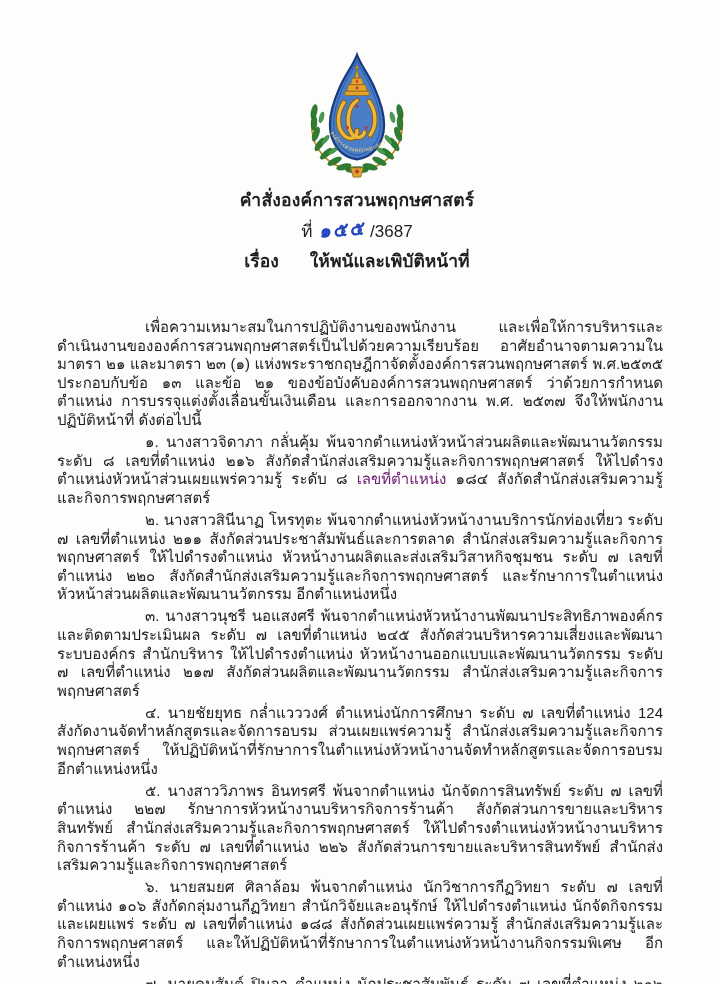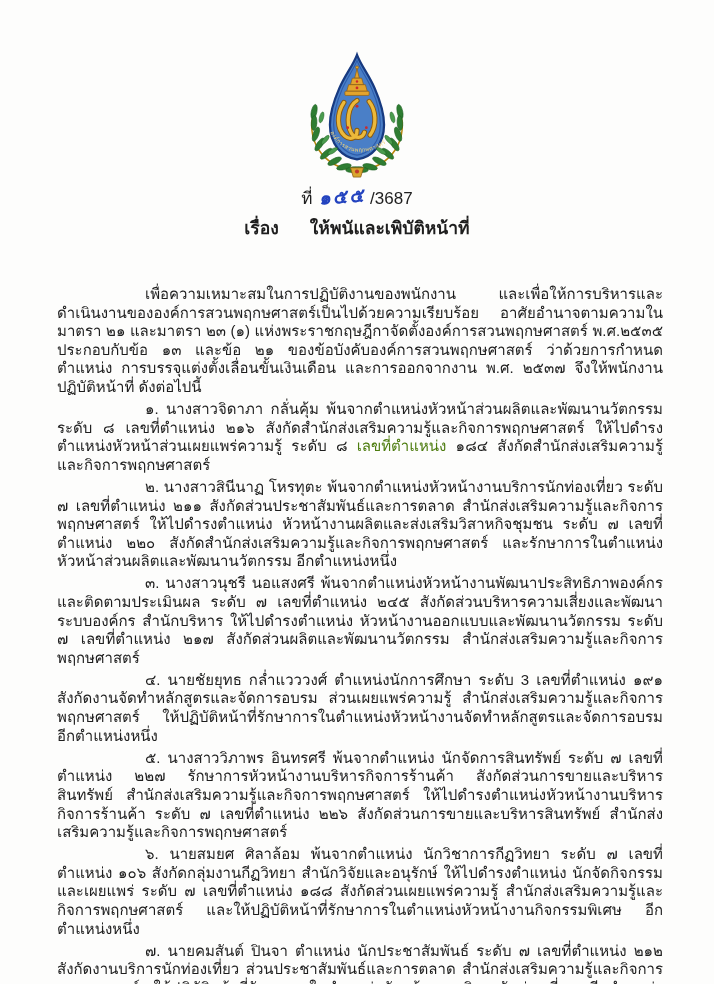--- a/index.html
+++ b/index.html
@@ -16,21 +16,21 @@
     transform:rotate(-4deg) skewX(-8deg);font-size:19px;letter-spacing:2px;
     margin:0 3px;position:relative;top:-1px;
   }
   .subject-line{font-size:17.5px;font-weight:bold;margin-top:2px;}
   .subject-label{margin-right:31px;}
   .body{
     margin:43px 51px 0 57px;font-size:15px;line-height:18.6px;
     text-align:justify;
   }
   .para{margin:0 0 3.5px 0;text-indent:88px;}
-  .blue-ink{color:#4d7c0f;}
+  .blue-ink{color:#701a75;}
 </style>
 </head>
 <body>
 
 <div class="page">
 
   <div class="header">
 
     <svg class="seal" width="112" height="131" viewBox="0 0 120 140" aria-hidden="true">
 
@@ -97,20 +97,21 @@
           <ellipse rx="6" ry="2.2" transform="translate(34,108) rotate(-32)"></ellipse>
           <ellipse rx="6" ry="2.2" transform="translate(98,72) rotate(75)"></ellipse>
           <ellipse rx="6" ry="2.2" transform="translate(94,96) rotate(50)"></ellipse>
           <ellipse rx="6" ry="2.2" transform="translate(86,108) rotate(32)"></ellipse>
         </g>
         <polygon points="53,126 67,126 64,136 56,136" fill="#d9a62e" stroke="#8a5a10" stroke-width="0.8"></polygon>
         <circle cx="60" cy="130" r="2.2" fill="#c0392b"></circle>
       </g>
     </svg>
 
+    <div class="title-line">คำสั่งองค์การสวนพฤกษศาสตร์</div>
 
     <div class="num-line">
       <span>ที่</span>
       <span class="hand">๑๕๕</span><span>/3687</span>
     </div>
 
     <div class="subject-line">
       <span class="subject-label">เรื่อง</span><span>ให้พนัและเพิบัติหน้าที่</span>
     </div>
   </div>
@@ -127,21 +128,21 @@
 
     <p class="para">
       <span>๒. นางสาวสินีนาฏ  โหรทุตะ  พ้นจากตำแหน่งหัวหน้างานบริการนักท่องเที่ยว ระดับ ๗ เลขที่ตำแหน่ง ๒๑๑  สังกัดส่วนประชาสัมพันธ์และการตลาด สำนักส่งเสริมความรู้และกิจการพฤกษศาสตร์ ให้ไปดำรงตำแหน่ง หัวหน้างานผลิตและส่งเสริมวิสาหกิจชุมชน ระดับ ๗ เลขที่ตำแหน่ง ๒๒๐ สังกัดสำนักส่งเสริมความรู้และกิจการพฤกษศาสตร์ และรักษาการในตำแหน่งหัวหน้าส่วนผลิตและพัฒนานวัตกรรม อีกตำแหน่งหนึ่ง</span><span class="blue-ink"></span><span></span>
     </p>
 
     <p class="para">
       <span>๓. นางสาวนุชรี  นอแสงศรี  พ้นจากตำแหน่งหัวหน้างานพัฒนาประสิทธิภาพองค์กรและติดตามประเมินผล ระดับ ๗  เลขที่ตำแหน่ง ๒๔๕  สังกัดส่วนบริหารความเสี่ยงและพัฒนาระบบองค์กร สำนักบริหาร ให้ไปดำรงตำแหน่ง หัวหน้างานออกแบบและพัฒนานวัตกรรม ระดับ ๗ เลขที่ตำแหน่ง ๒๑๗ สังกัดส่วนผลิตและพัฒนานวัตกรรม สำนักส่งเสริมความรู้และกิจการพฤกษศาสตร์</span><span class="blue-ink"></span><span></span>
     </p>
 
     <p class="para">
-      <span>๔. นายชัยยุทธ  กล่ำแวววงศ์  ตำแหน่งนักการศึกษา ระดับ 3 เลขที่ตำแหน่ง ๑๙๑ สังกัดงานจัดทำหลักสูตรและจัดการอบรม ส่วนเผยแพร่ความรู้  สำนักส่งเสริมความรู้และกิจการพฤกษศาสตร์ ให้ปฏิบัติหน้าที่รักษาการในตำแหน่งหัวหน้างานจัดทำหลักสูตรและจัดการอบรม อีกตำแหน่งหนึ่ง</span><span class="blue-ink"></span><span></span>
+      <span>๔. นายชัยยุทธ  กล่ำแวววงศ์  ตำแหน่งนักการศึกษา ระดับ ๗ เลขที่ตำแหน่ง 124 สังกัดงานจัดทำหลักสูตรและจัดการอบรม ส่วนเผยแพร่ความรู้  สำนักส่งเสริมความรู้และกิจการพฤกษศาสตร์ ให้ปฏิบัติหน้าที่รักษาการในตำแหน่งหัวหน้างานจัดทำหลักสูตรและจัดการอบรม อีกตำแหน่งหนึ่ง</span><span class="blue-ink"></span><span></span>
     </p>
 
     <p class="para">
       <span>๕. นางสาววิภาพร  อินทรศรี  พ้นจากตำแหน่ง นักจัดการสินทรัพย์ ระดับ ๗ เลขที่ตำแหน่ง ๒๒๗  รักษาการหัวหน้างานบริหารกิจการร้านค้า สังกัดส่วนการขายและบริหารสินทรัพย์  สำนักส่งเสริมความรู้และกิจการพฤกษศาสตร์ ให้ไปดำรงตำแหน่งหัวหน้างานบริหารกิจการร้านค้า ระดับ ๗ เลขที่ตำแหน่ง ๒๒๖ สังกัดส่วนการขายและบริหารสินทรัพย์  สำนักส่งเสริมความรู้และกิจการพฤกษศาสตร์</span><span class="blue-ink"></span><span></span>
     </p>
 
     <p class="para">
       <span>๖. นายสมยศ  ศิลาล้อม  พ้นจากตำแหน่ง นักวิชาการกีฏวิทยา ระดับ ๗ เลขที่ตำแหน่ง ๑๐๖  สังกัดกลุ่มงานกีฏวิทยา  สำนักวิจัยและอนุรักษ์ ให้ไปดำรงตำแหน่ง นักจัดกิจกรรมและเผยแพร่ ระดับ ๗ เลขที่ตำแหน่ง ๑๘๘  สังกัดส่วนเผยแพร่ความรู้  สำนักส่งเสริมความรู้และกิจการพฤกษศาสตร์ และให้ปฏิบัติหน้าที่รักษาการในตำแหน่งหัวหน้างานกิจกรรมพิเศษ อีกตำแหน่งหนึ่ง</span><span class="blue-ink"></span><span></span>
     </p>
 

